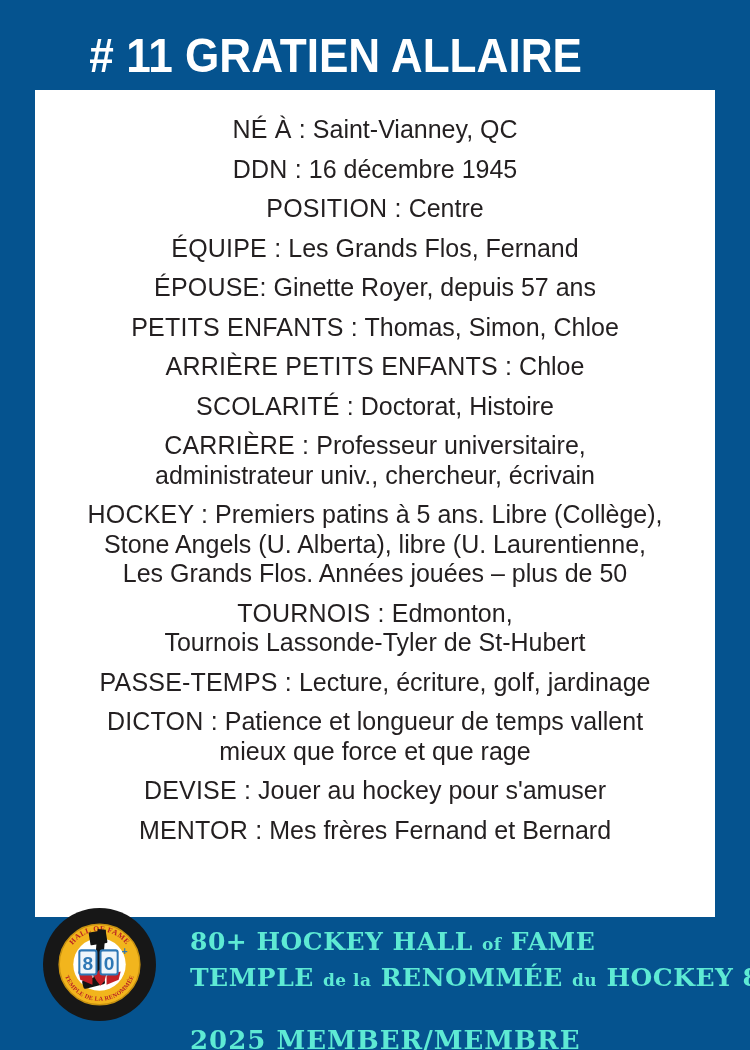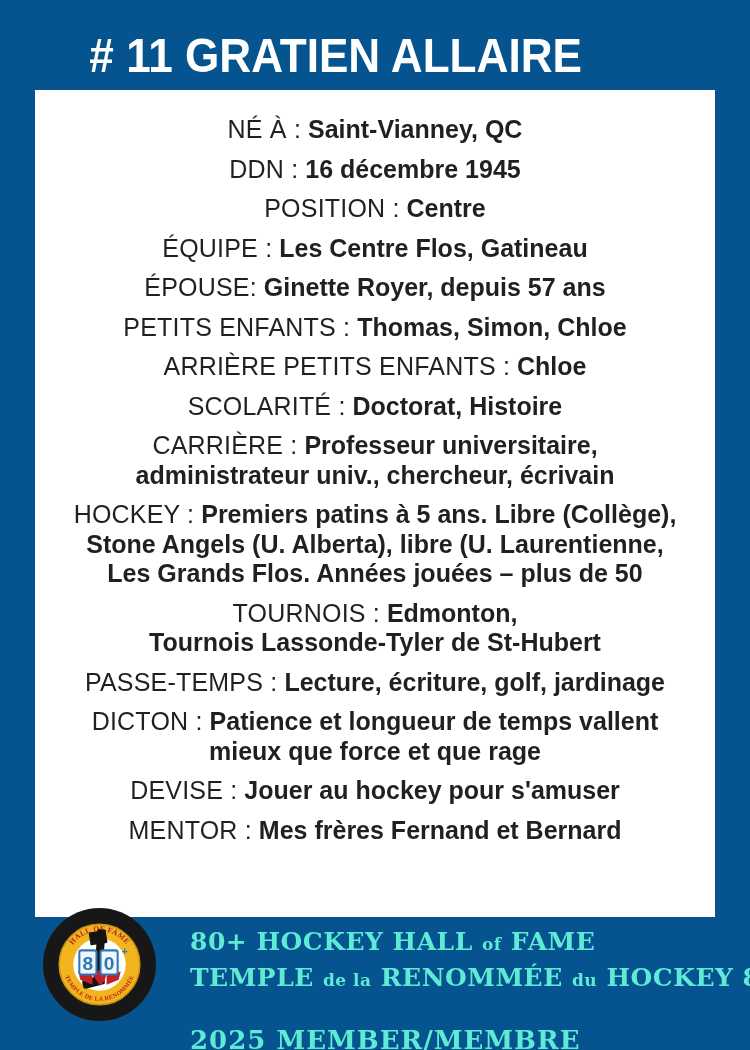--- a/index.html
+++ b/index.html
@@ -39,21 +39,21 @@
     color: #231f20;
   }
   .entry {
     margin: 0 6px 10px 6px;
     text-align: center;
     font-size: 25px;
     line-height: 29.5px;
     color: #231f20;
   }
   .entry .lbl { font-weight: normal; letter-spacing: 0.2px; }
-  .entry .val { font-weight: bold; white-space: pre-line; }
+  .entry .val { font-weight: normal; white-space: pre-line; }
   .footer {
     position: absolute;
     left: 0; top: 917px;
     width: 750px; height: 133px;
   }
   .puck {
     position: absolute;
     left: 42px; top: -10px;
     width: 115px; height: 115px;
   }
@@ -74,21 +74,21 @@
 <body>
 
 <div class="card">
 
   <div class="card-title"><span class="squeeze"># 11 GRATIEN ALLAIRE</span></div>
 
   <div class="panel">
     <p class="entry"><span class="lbl">NÉ À :</span> <span class="val">Saint-Vianney, QC</span></p>
     <p class="entry"><span class="lbl">DDN :</span> <span class="val">16 décembre 1945</span></p>
     <p class="entry"><span class="lbl">POSITION :</span> <span class="val">Centre</span></p>
-    <p class="entry"><span class="lbl">ÉQUIPE :</span> <span class="val">Les Centre Flos, Gatineau</span></p>
+    <p class="entry"><span class="lbl">ÉQUIPE :</span> <span class="val">Les Grands Flos, Fernand</span></p>
     <p class="entry"><span class="lbl">ÉPOUSE:</span> <span class="val">Ginette Royer, depuis 57 ans</span></p>
     <p class="entry"><span class="lbl">PETITS ENFANTS :</span> <span class="val">Thomas, Simon, Chloe</span></p>
     <p class="entry"><span class="lbl">ARRIÈRE PETITS ENFANTS :</span> <span class="val">Chloe</span></p>
     <p class="entry"><span class="lbl">SCOLARITÉ :</span> <span class="val">Doctorat, Histoire</span></p>
     <p class="entry"><span class="lbl">CARRIÈRE :</span> <span class="val">Professeur universitaire,
 administrateur univ., chercheur, écrivain</span></p>
     <p class="entry"><span class="lbl">HOCKEY :</span> <span class="val">Premiers patins à 5 ans. Libre (Collège),
 Stone Angels (U. Alberta), libre (U. Laurentienne,
 Les Grands Flos. Années jouées – plus de 50</span></p>
     <p class="entry"><span class="lbl">TOURNOIS :</span> <span class="val">Edmonton,

